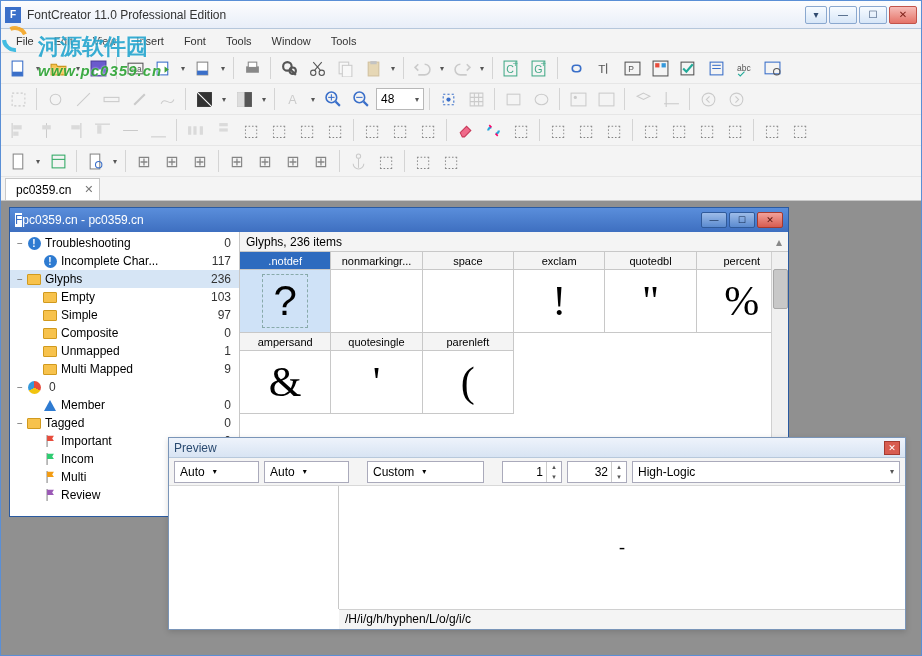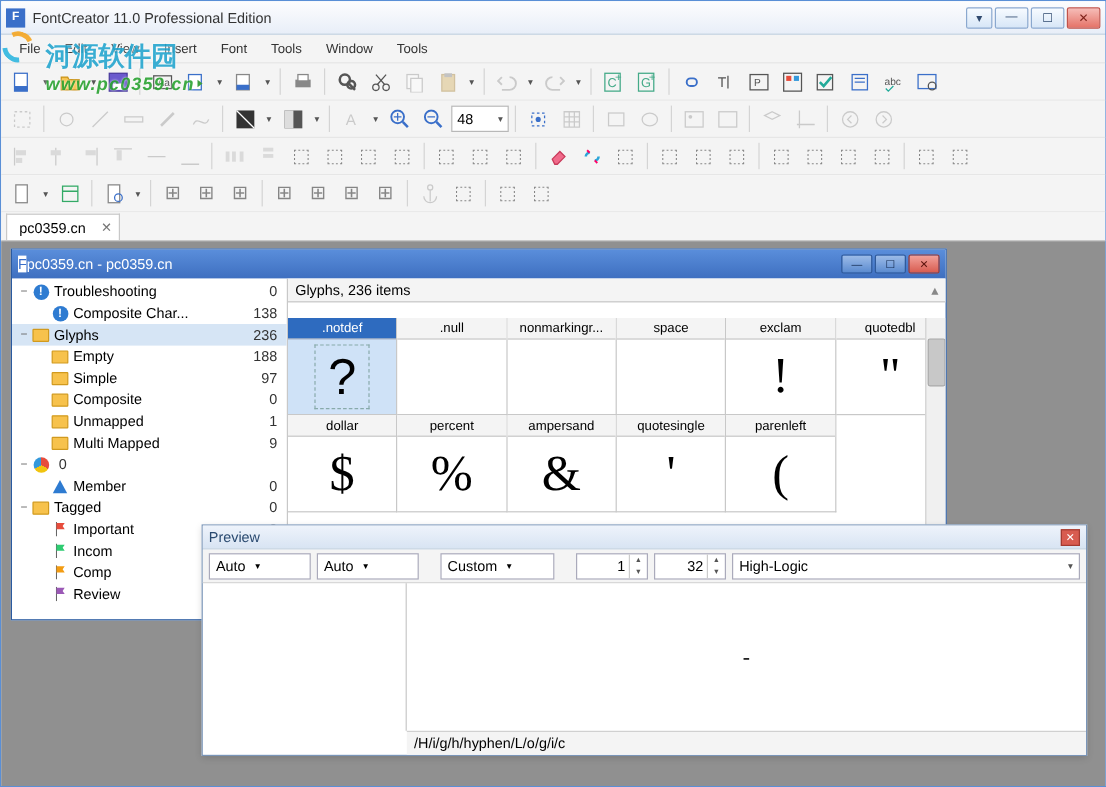--- a/index.html
+++ b/index.html
@@ -65,21 +65,21 @@
 .tree-row.sel{background:#d6e5f5;}
 .folder-ic{width:14px;height:11px;background:#f7c24c;border:1px solid #d19a1e;border-radius:1px;}
 .info-ic{width:13px;height:13px;border-radius:50%;background:#2e7bd1;color:#fff;font-size:10px;font-weight:bold;display:flex;align-items:center;justify-content:center;}
 .pie-ic{width:13px;height:13px;border-radius:50%;background:conic-gradient(#e74c3c 0 120deg,#f1c40f 120deg 240deg,#3498db 240deg 360deg);}
 .tri-ic{width:0;height:0;border-left:6px solid transparent;border-right:6px solid transparent;border-bottom:11px solid;}
 .flag-ic{width:11px;height:12px;}
 
 
 .glyph-area{flex:1;display:flex;flex-direction:column;justify-content:center;}
 .glyph-header{height:20px;background:#f4f4f4;border-bottom:1px solid #c8c8c8;font-size:12px;padding:2px 6px;display:flex;align-items:center;}
-.glyph-scroll{flex:1;overflow:auto;position:relative;margin-top:13px;}
+.glyph-scroll{flex:1;overflow:auto;position:relative;}
 .glyph-grid{display:grid;grid-template-columns:repeat(6,1fr);}
 .glyph-cell{border-right:1px solid #c8c8c8;border-bottom:1px solid #c8c8c8;display:flex;flex-direction:column;}
 .glyph-name{height:18px;background:#f4f4f4;border-bottom:1px solid #c8c8c8;text-align:center;font-size:11px;line-height:18px;overflow:hidden;}
 .glyph-name.sel{background:#2e6bbf;color:#fff;}
 .glyph-body{height:62px;display:flex;align-items:center;justify-content:center;font-family:"Times New Roman",serif;font-size:42px;}
 .glyph-body.sel{background:#cfe2f7;}
 .glyph-body .box{border:1px dashed #8aa;padding:2px 10px;}
 .vscroll{position:absolute;right:0;top:0;width:17px;height:100%;background:#f0f0f0;border-left:1px solid #d0d0d0;}
 .vscroll .thumb{width:15px;height:40px;background:#c8c8c8;border:1px solid #a8a8a8;margin:17px 0 0 1px;border-radius:2px;}
 
@@ -584,40 +584,40 @@
               </span>
               <span class="lbl">Troubleshooting</span>
               <span class="cnt">0</span>
             </div>
             <div class="tree-row">
               <span style="width:16px"></span>
               <span class="tw"></span>
               <span class="ic">
                 <span class="info-ic">!</span>
               </span>
-              <span class="lbl">Composite Char...</span>
-              <span class="cnt">138</span>
+              <span class="lbl">Incomplete Char...</span>
+              <span class="cnt">117</span>
             </div>
             <div class="tree-row sel">
               <span style="width:0px"></span>
               <span class="tw">−</span>
               <span class="ic">
                 <span class="folder-ic"></span>
               </span>
               <span class="lbl">Glyphs</span>
               <span class="cnt">236</span>
             </div>
             <div class="tree-row">
               <span style="width:16px"></span>
               <span class="tw"></span>
               <span class="ic">
                 <span class="folder-ic"></span>
               </span>
               <span class="lbl">Empty</span>
-              <span class="cnt">188</span>
+              <span class="cnt">103</span>
             </div>
             <div class="tree-row">
               <span style="width:16px"></span>
               <span class="tw"></span>
               <span class="ic">
                 <span class="folder-ic"></span>
               </span>
               <span class="lbl">Simple</span>
               <span class="cnt">97</span>
             </div>
@@ -700,21 +700,21 @@
             </div>
             <div class="tree-row">
               <span style="width:16px"></span>
               <span class="tw"></span>
               <span class="ic">
                 <svg class="flag-ic" viewBox="0 0 12 14">
                   <line x1="2" y1="0" x2="2" y2="14" stroke="#666"></line>
                   <path d="M2 1h8l-2 3 2 3H2z" fill="#f39c12"></path>
                 </svg>
               </span>
-              <span class="lbl">Comp</span>
+              <span class="lbl">Multi</span>
               <span class="cnt"></span>
             </div>
             <div class="tree-row">
               <span style="width:16px"></span>
               <span class="tw"></span>
               <span class="ic">
                 <svg class="flag-ic" viewBox="0 0 12 14">
                   <line x1="2" y1="0" x2="2" y2="14" stroke="#666"></line>
                   <path d="M2 1h8l-2 3 2 3H2z" fill="#9b59b6"></path>
                 </svg>
@@ -731,42 +731,34 @@
           </div>
           <div class="glyph-scroll">
             <div class="glyph-grid" id="grid">
                 <div class="glyph-cell">
                   <div class="glyph-name sel">.notdef</div>
                   <div class="glyph-body sel">
                     <span class="box">?</span>
                   </div>
                 </div>
                 <div class="glyph-cell">
-                  <div class="glyph-name">.null</div>
-                  <div class="glyph-body"></div>
-                </div>
-                <div class="glyph-cell">
                   <div class="glyph-name">nonmarkingr...</div>
                   <div class="glyph-body"></div>
                 </div>
                 <div class="glyph-cell">
                   <div class="glyph-name">space</div>
                   <div class="glyph-body"></div>
                 </div>
                 <div class="glyph-cell">
                   <div class="glyph-name">exclam</div>
                   <div class="glyph-body">!</div>
                 </div>
                 <div class="glyph-cell">
                   <div class="glyph-name">quotedbl</div>
                   <div class="glyph-body">"</div>
-                </div>
-                <div class="glyph-cell">
-                  <div class="glyph-name">dollar</div>
-                  <div class="glyph-body">$</div>
                 </div>
                 <div class="glyph-cell">
                   <div class="glyph-name">percent</div>
                   <div class="glyph-body">%</div>
                 </div>
                 <div class="glyph-cell">
                   <div class="glyph-name">ampersand</div>
                   <div class="glyph-body">&amp;</div>
                 </div>
                 <div class="glyph-cell">
@@ -798,21 +790,21 @@
   <div class="preview-toolbar">
     <div class="pcombo" style="width:85px">
         <span>Auto</span>
         <span class="arrow">▾</span>
       </div>
     <div class="pcombo" style="width:85px">
         <span>Auto</span>
         <span class="arrow">▾</span>
       </div>
     <div style="width:8px"></div>
-    <div class="pcombo" style="width:95px">
+    <div class="pcombo" style="width:117px">
         <span>Custom</span>
         <span class="arrow">▾</span>
       </div>
     <div style="width:8px"></div>
     <div class="pspin">
         <span class="val">1</span>
         <div class="spinbtns">
           <span>▴</span>
           <span>▾</span>
         </div>

